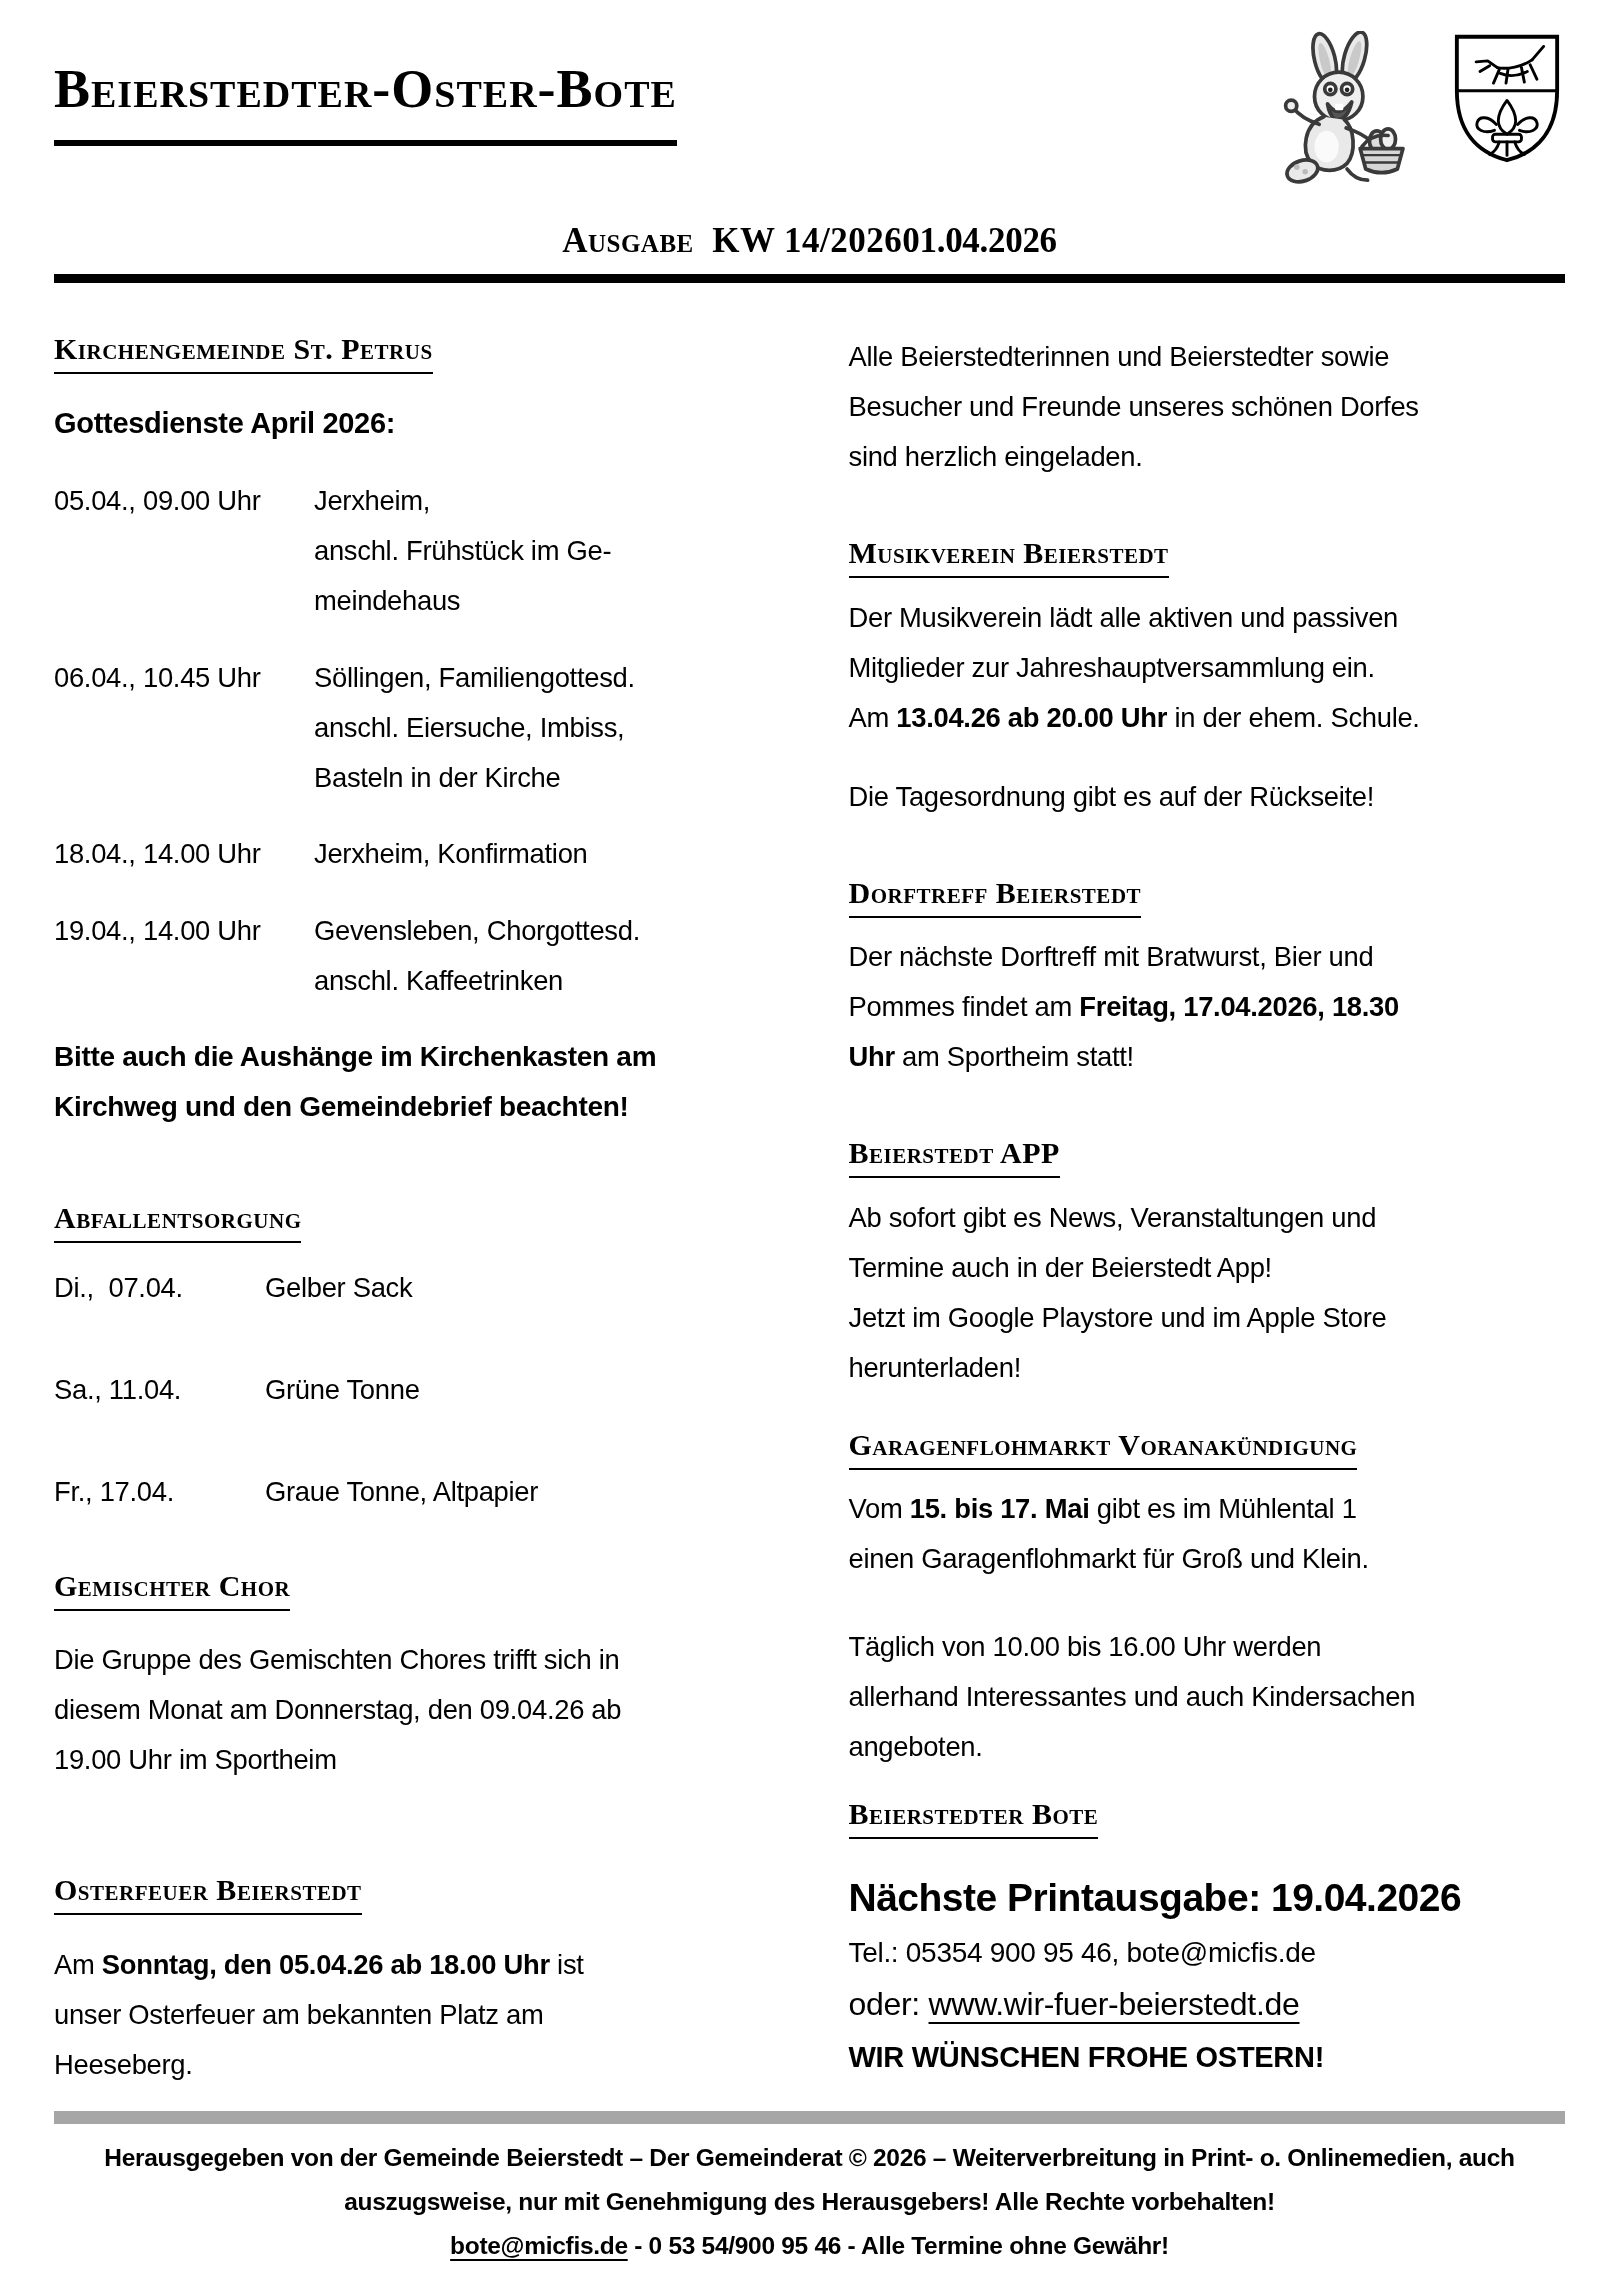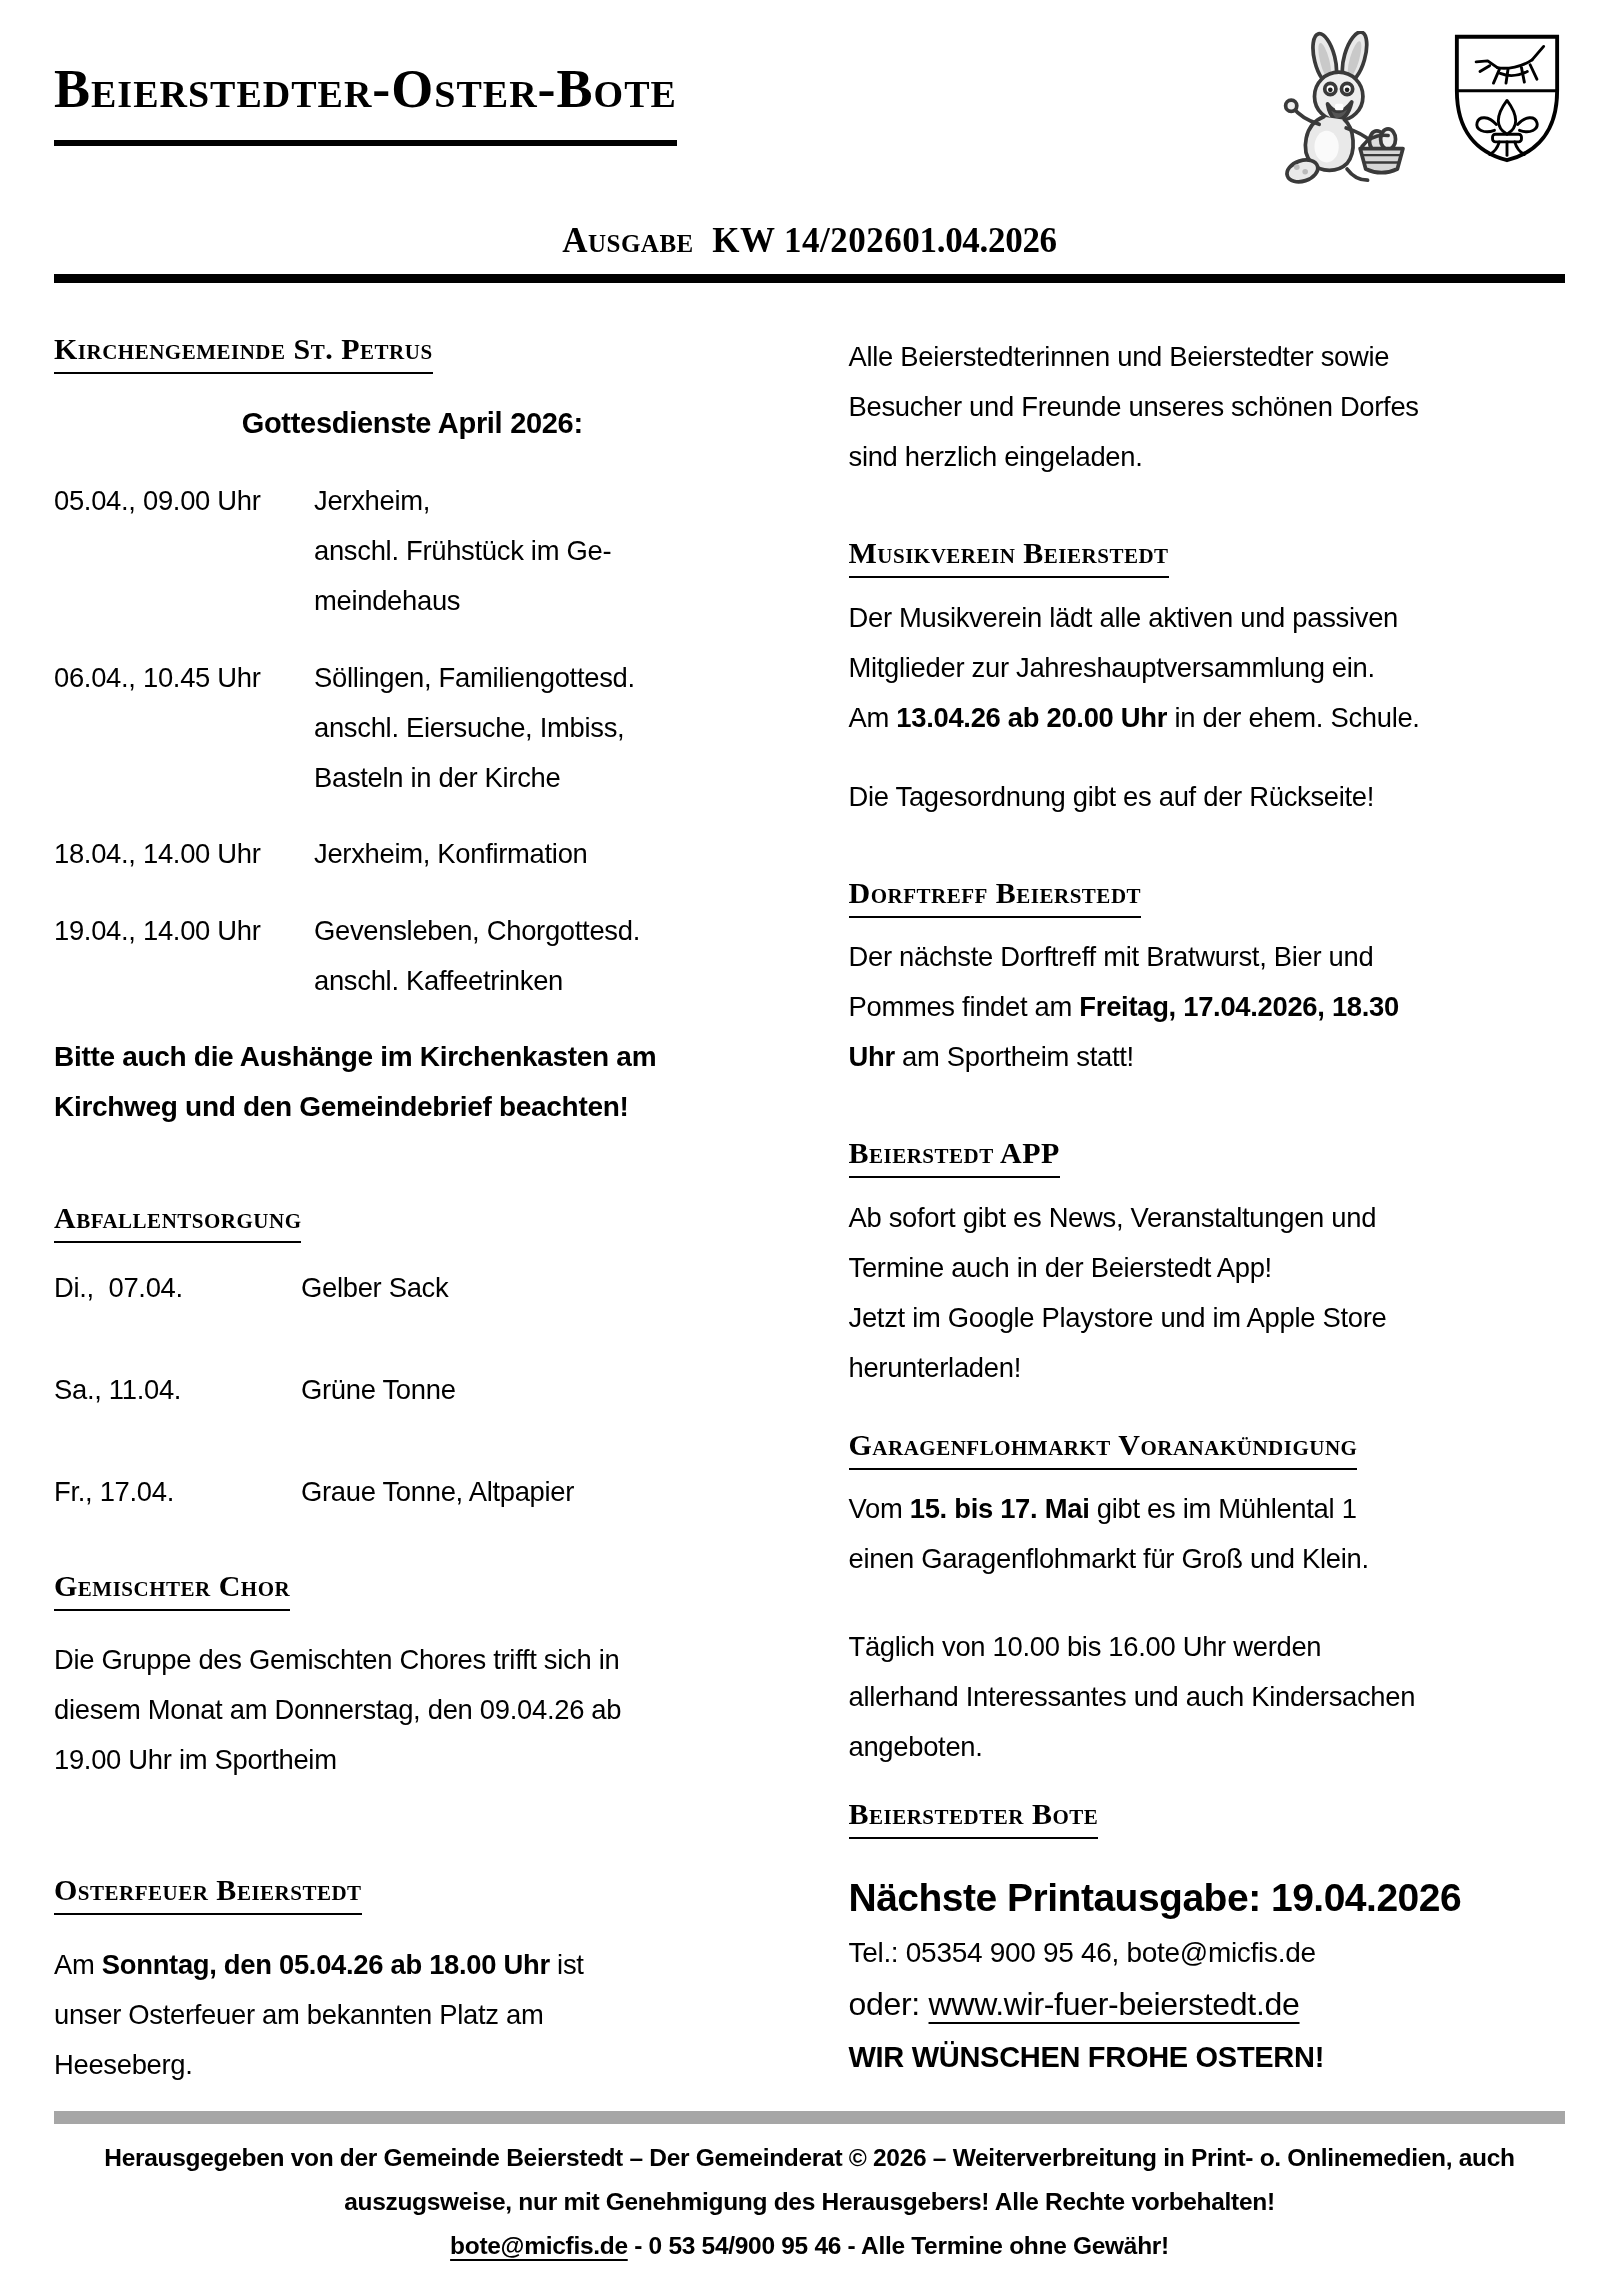--- a/index.html
+++ b/index.html
@@ -28,27 +28,27 @@
     display:grid; grid-template-columns:1fr 1fr; column-gap:78px;
     margin-top:49px; font-size:27.4px; line-height:50px;
   }
   .sec-heading {
     font-family:"Liberation Serif", serif; font-variant:small-caps; font-weight:bold;
     font-size:30px; letter-spacing:0.5px; line-height:1.1;
     display:table; border-bottom:2.9px solid #000; padding-bottom:6.9px; margin:0;
   }
   .ln { min-height:50px; }
   b { font-weight:bold; }
-  .subheading { font-weight:bold; font-size:29px; margin-top:24.5px;text-align:center; }
+  .subheading { font-weight:bold; font-size:29px; margin-top:24.5px; }
   .services { margin-top:28px; }
   .svc { display:grid; grid-template-columns:260px 1fr; margin-bottom:26.5px; }
   .notice { font-weight:bold; font-size:28px; }
   .sec-waste { margin-top:69px; }
   .waste-list { margin-top:19.6px; }
-  .waste-row { display:grid; grid-template-columns:211px 1fr; margin-bottom:52px;gap:36px; }
+  .waste-row { display:grid; grid-template-columns:211px 1fr; margin-bottom:52px; }
   .sec-choir { margin-top:44px; }
   .sec-choir .para { margin-top:24.5px; }
   .sec-fire { margin-top:88px; }
   .sec-fire .para { margin-top:24.5px; }
   .sec-music { margin-top:54px; }
   .sec-music .para { margin-top:14.7px; }
   .music-note { margin-top:29px; }
   .sec-dorftreff { margin-top:54px; }
   .sec-dorftreff .para { margin-top:14.7px; }
   .sec-app { margin-top:54px; }

